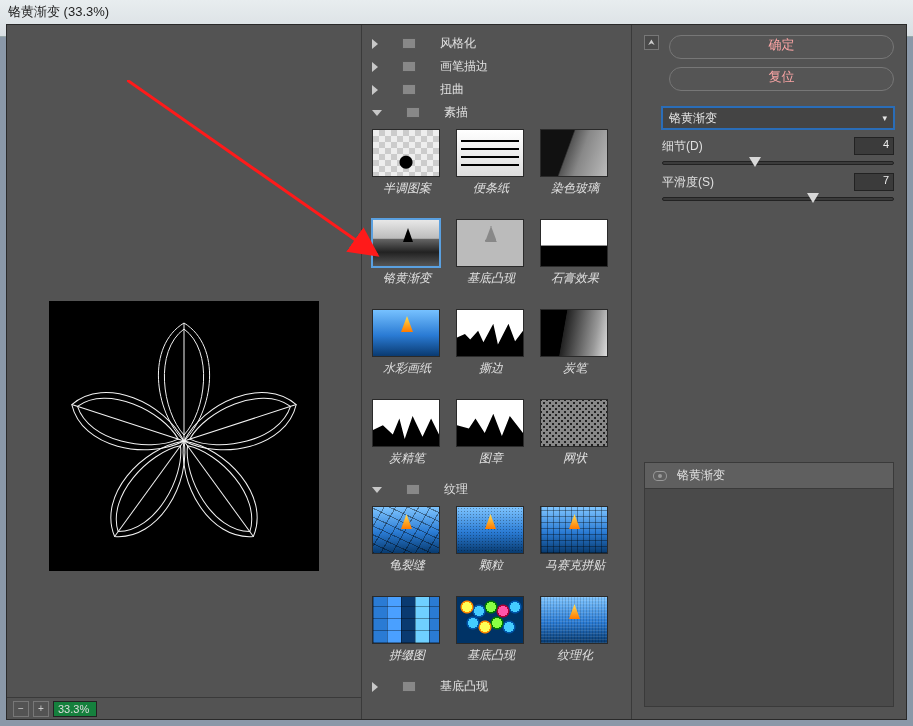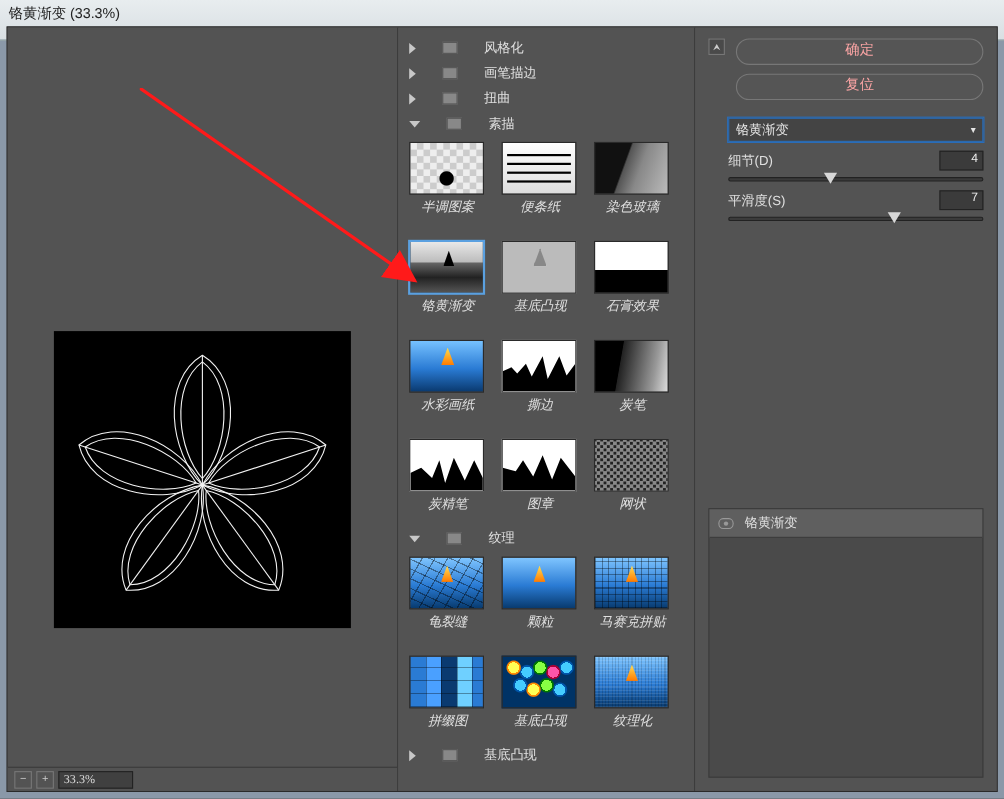--- a/index.html
+++ b/index.html
@@ -63,28 +63,28 @@
   }
   .icon-btn {
     width: 16px; height: 16px;
     border: 1px solid #777;
     display:flex; align-items:center; justify-content:center;
     font-size: 10px;
     color:#ccc;
     cursor:pointer;
   }
   .zoom-readout {
-    width: 68px;
+    width: 44px;
     height: 16px;
-    background:#404040;
+    background:#15803d;
     border:1px solid #222;
     color:#ddd;
     font-size:11px;
     padding:0 4px;
-    display:flex; align-items:center;font-family:Liberation Serif, serif;
+    display:flex; align-items:center;
   }
 
   
   .gallery-pane {
     flex: 1;
     background: #535353;
     overflow-y: auto;
     padding: 8px 4px;
     border-right: 1px solid #3a3a3a;
   }

